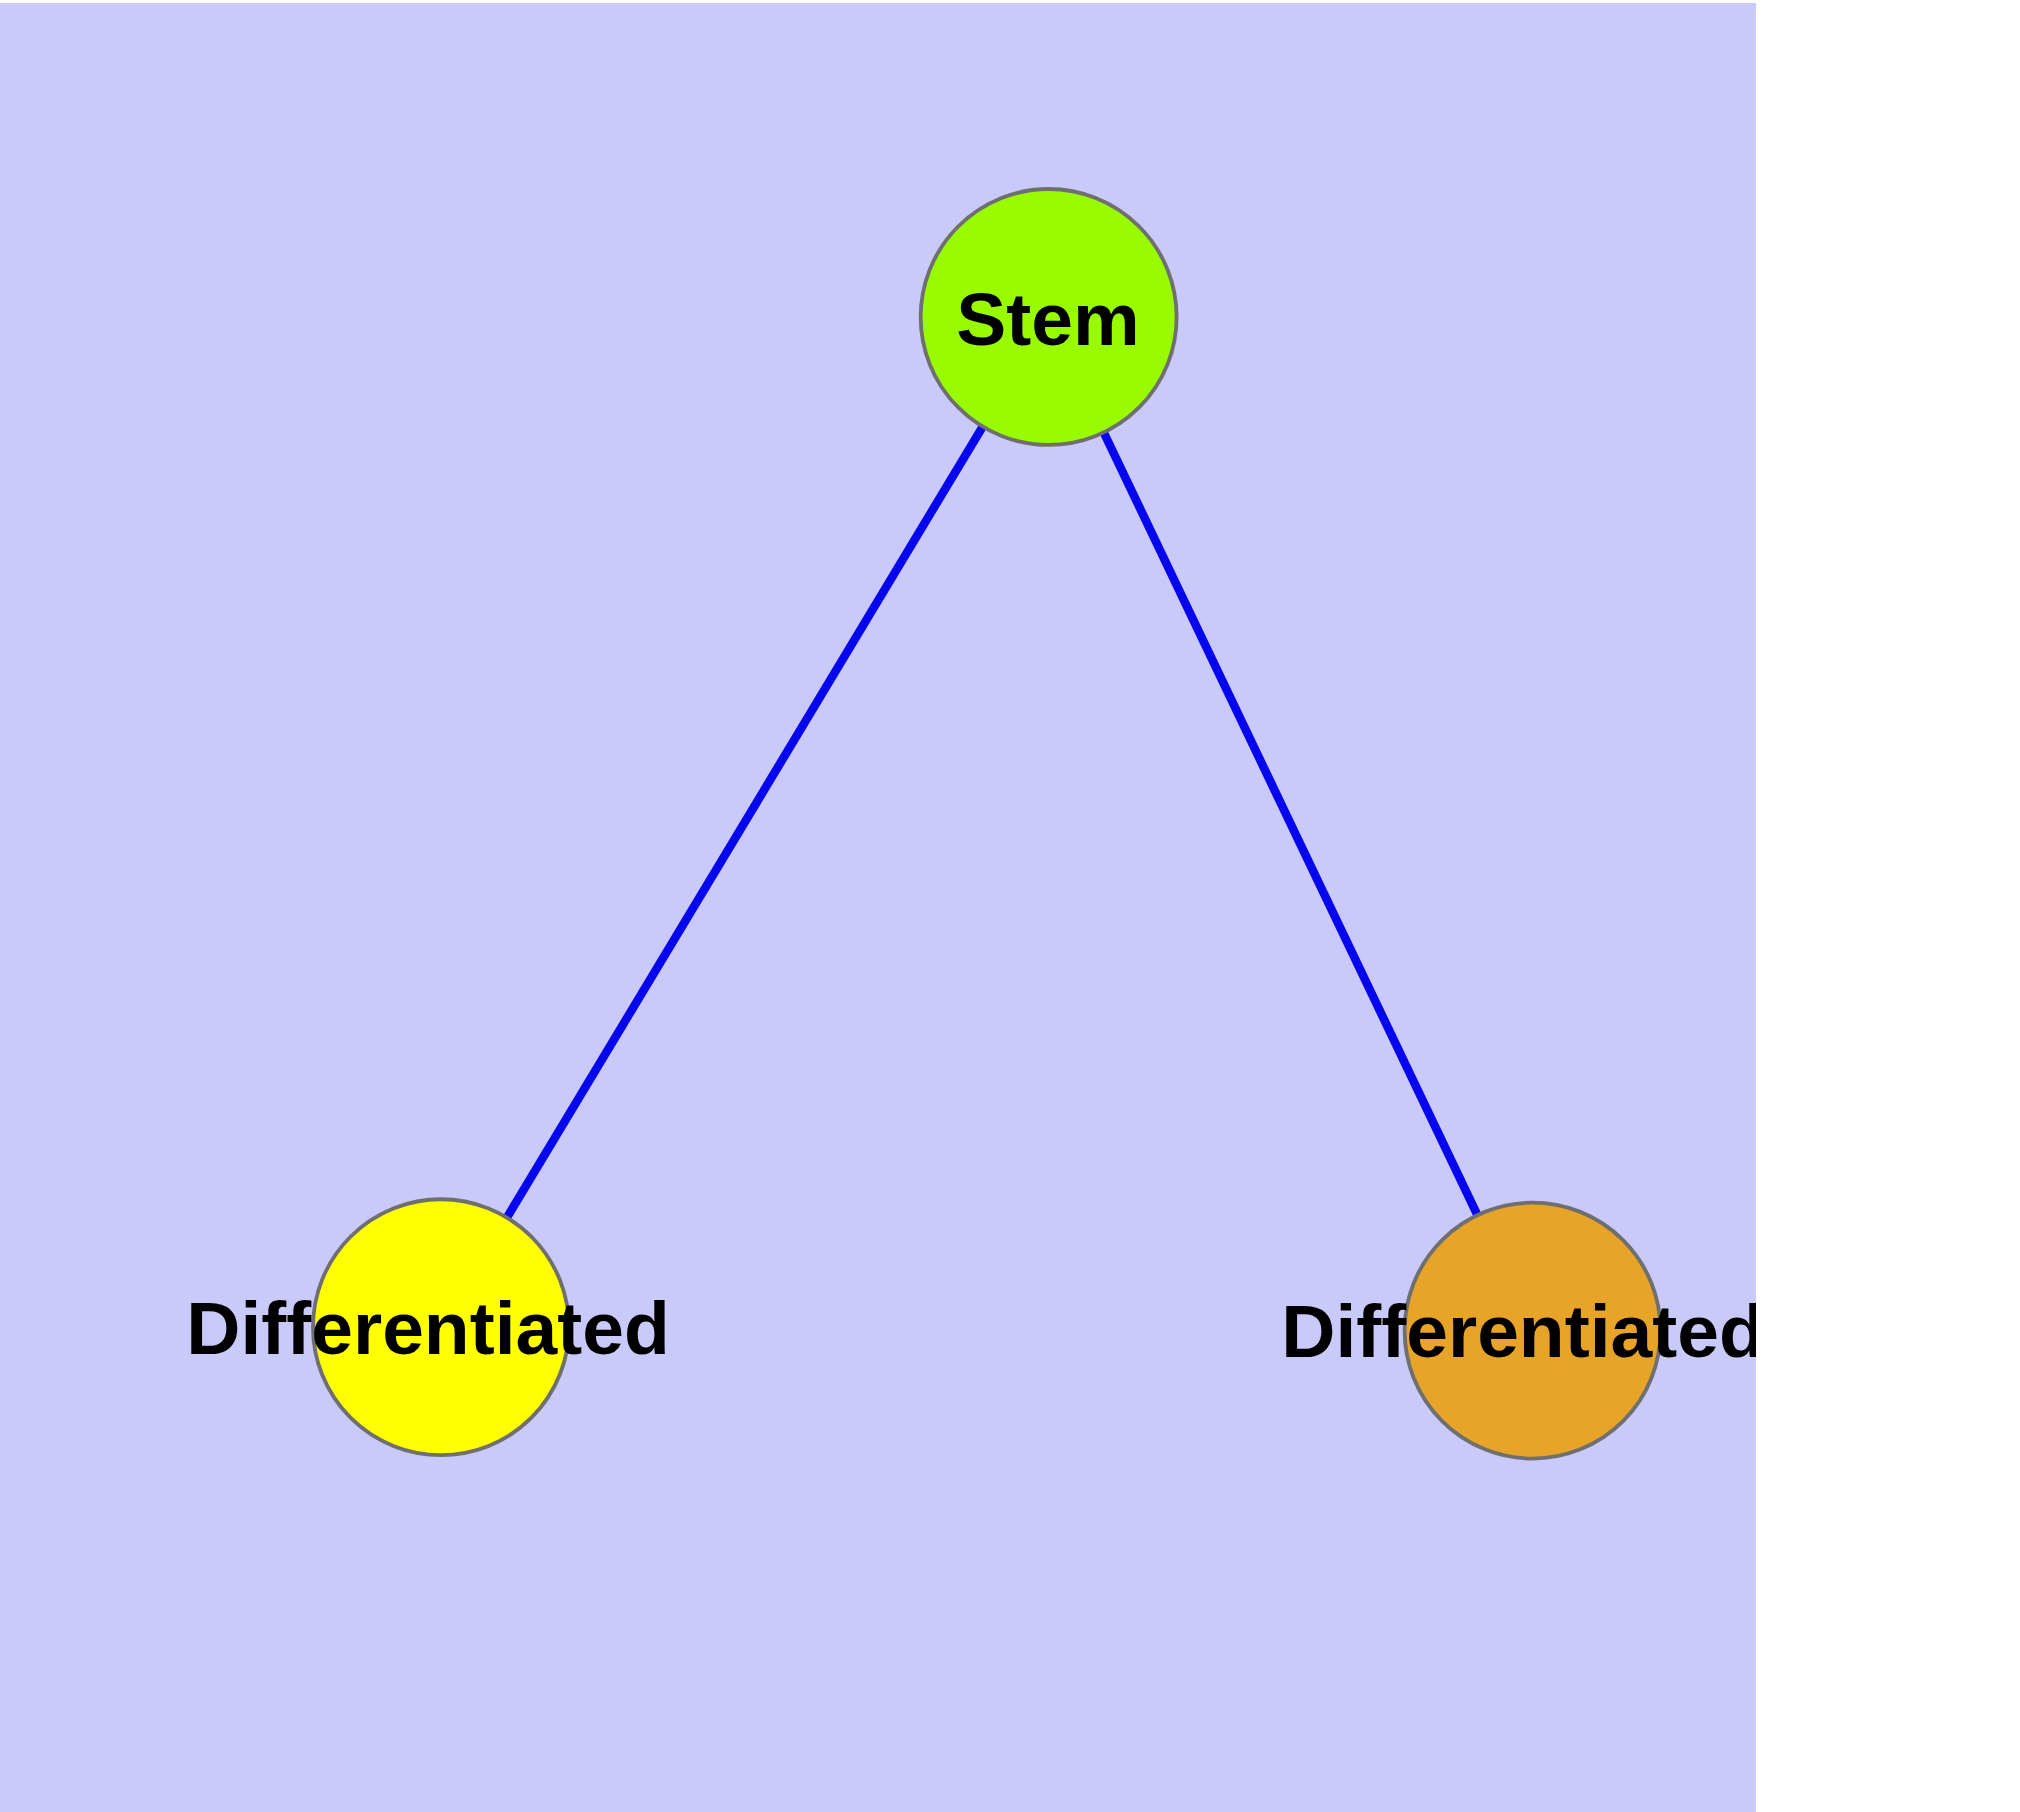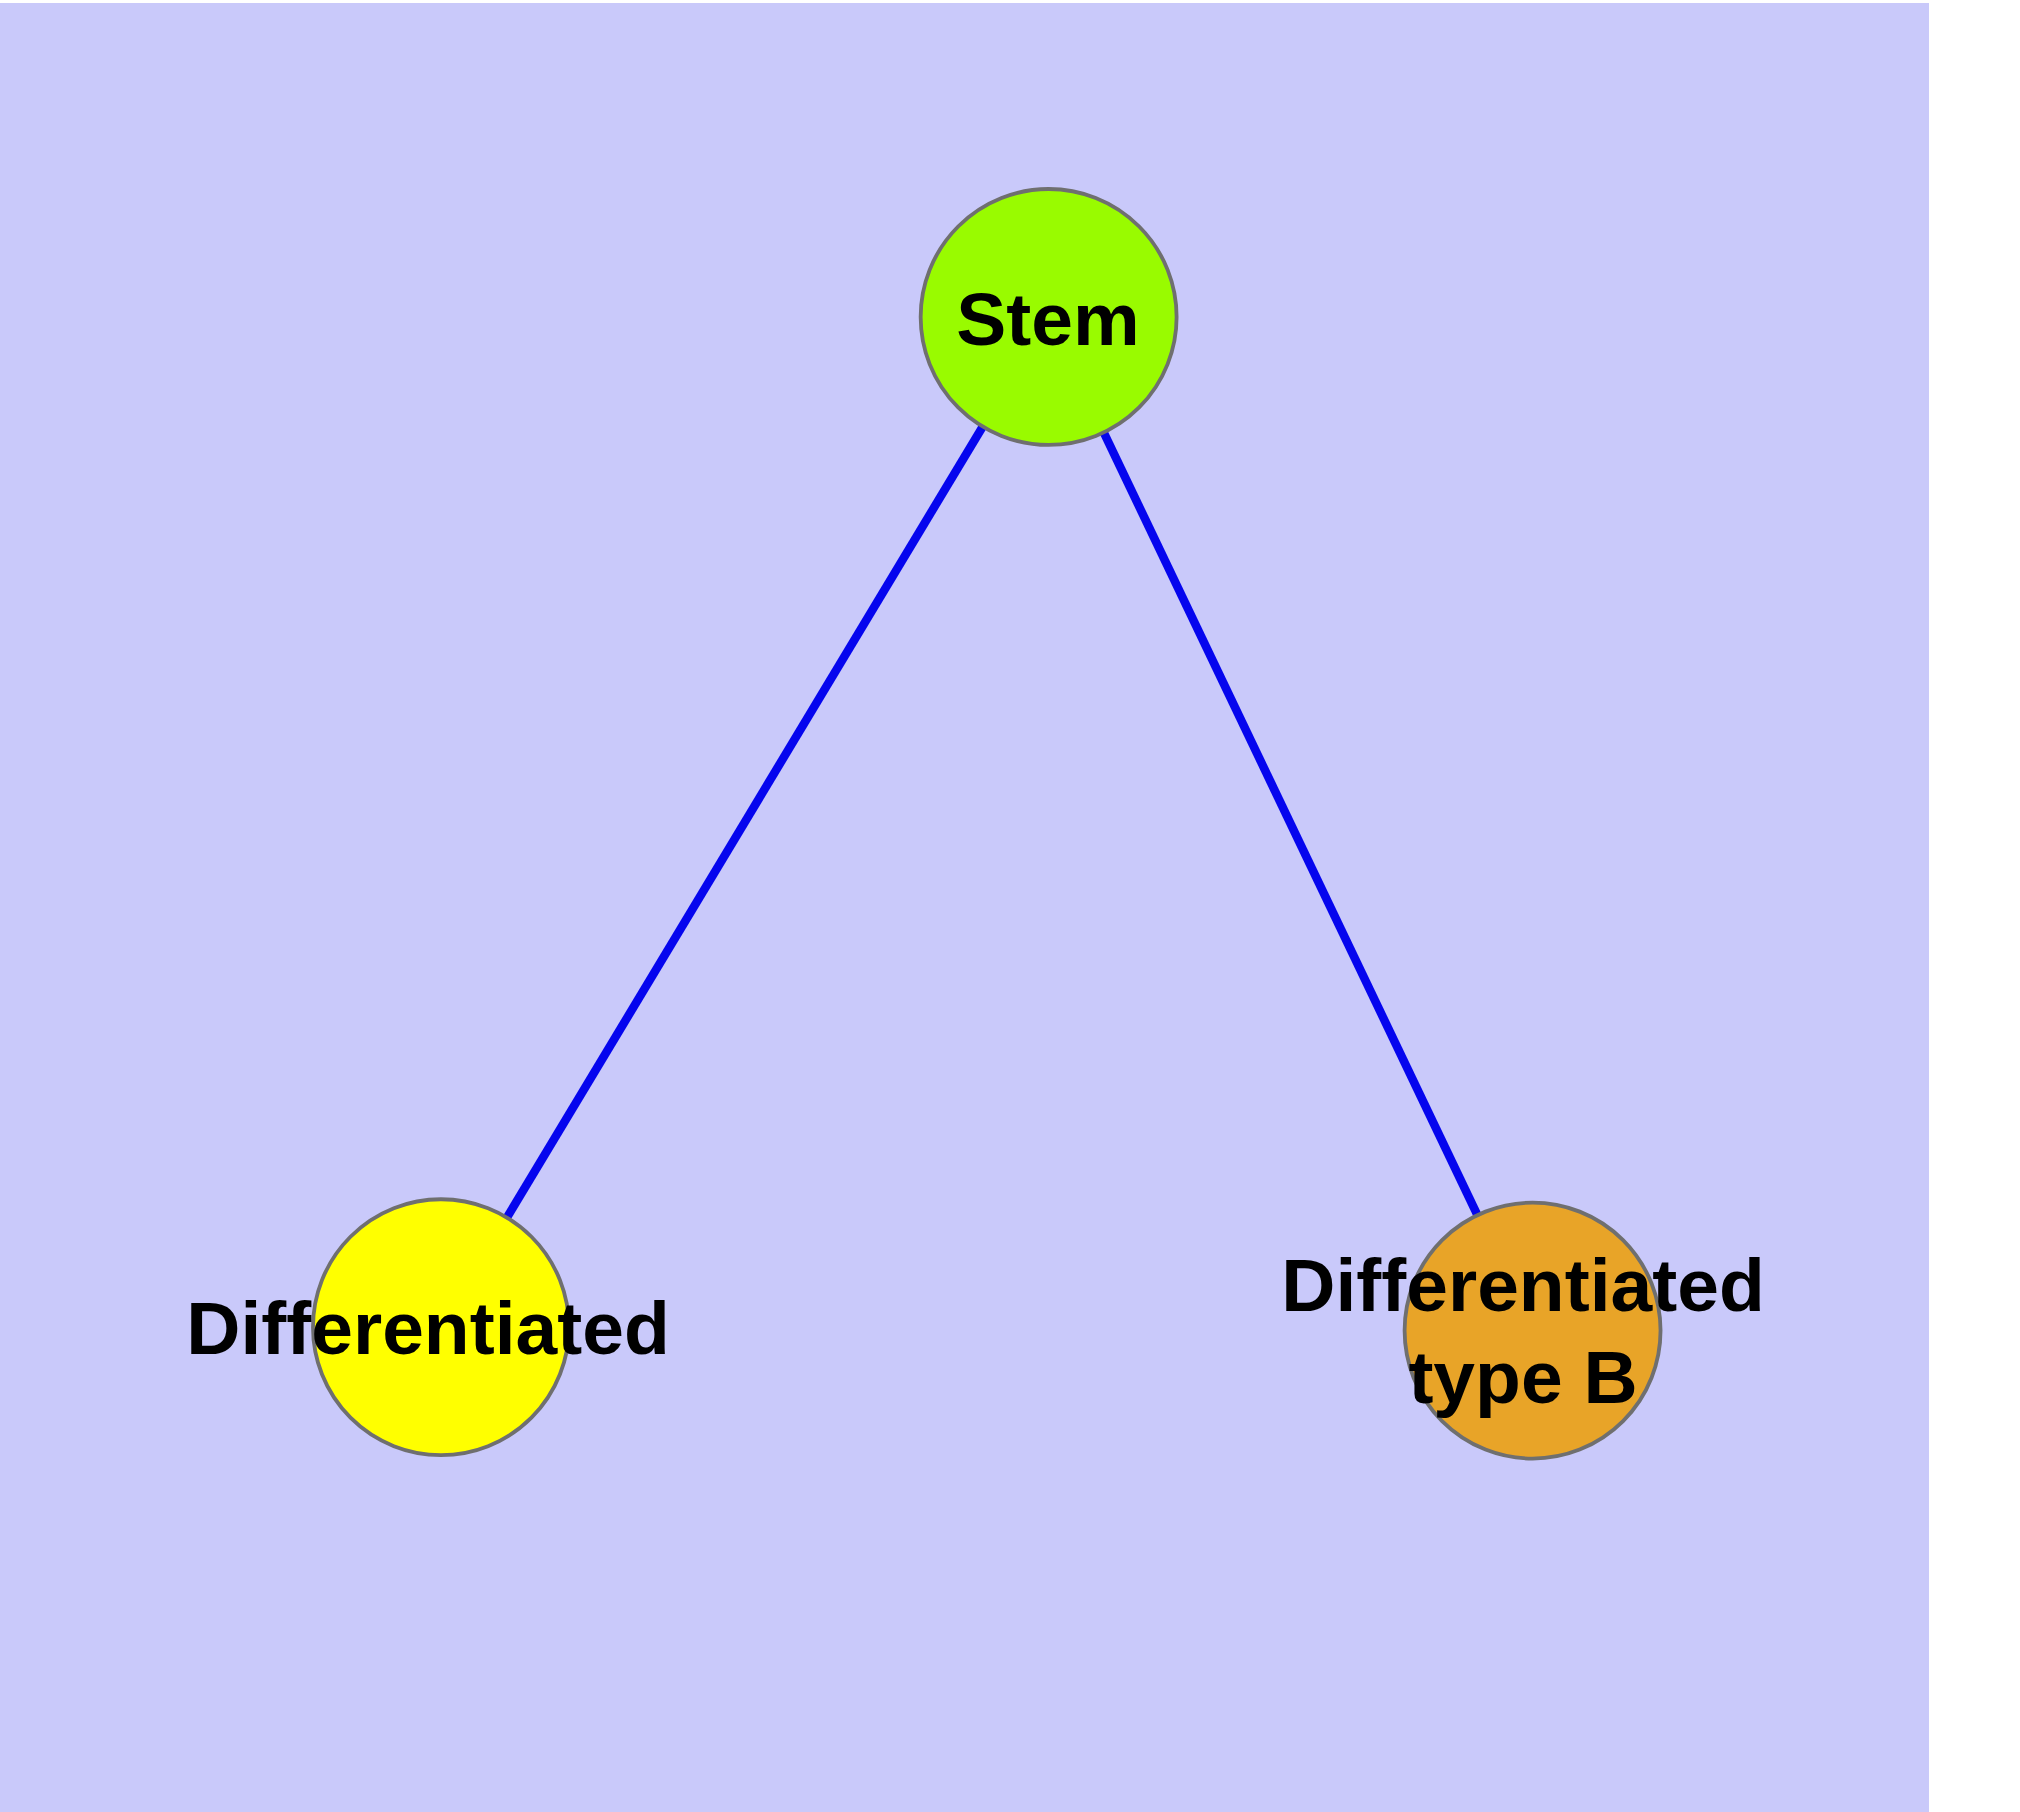--- a/index.html
+++ b/index.html
@@ -3,21 +3,21 @@
 <meta charset="utf-8">
 <style>
   html, body {
     margin: 0;
     padding: 0;
     background: #FFFFFF;
     font-family: "Liberation Sans", sans-serif;
   }
   .screen {
     position: relative;
-    width: 1929px;
+    width: 1756px;
     height: 1812px;
     background: #FFFFFF;
     overflow: hidden;
   }
   .graph-bg {
     position: absolute;
     left: 0;
     top: 3.4px;
     width: 2015px;
     height: 1809px;
@@ -64,17 +64,16 @@
   <div class="node-label" style="left: 1048px; top: 319px; color: rgb(0, 0, 0);">
     <span class="label-line">Stem</span>
   </div>
 
   <div class="node-label" style="left: 428px; top: 1328px; color: rgb(0, 0, 0);">
     <span class="label-line">Differentiated</span>
   </div>
 
   <div class="node-label" style="left: 1523px; top: 1331px; color: rgb(0, 0, 0);">
     <span class="label-line">Differentiated</span>
-    <span class="label-line">type B</span>
   </div>
 
 </div>
 
 
 </body></html>

